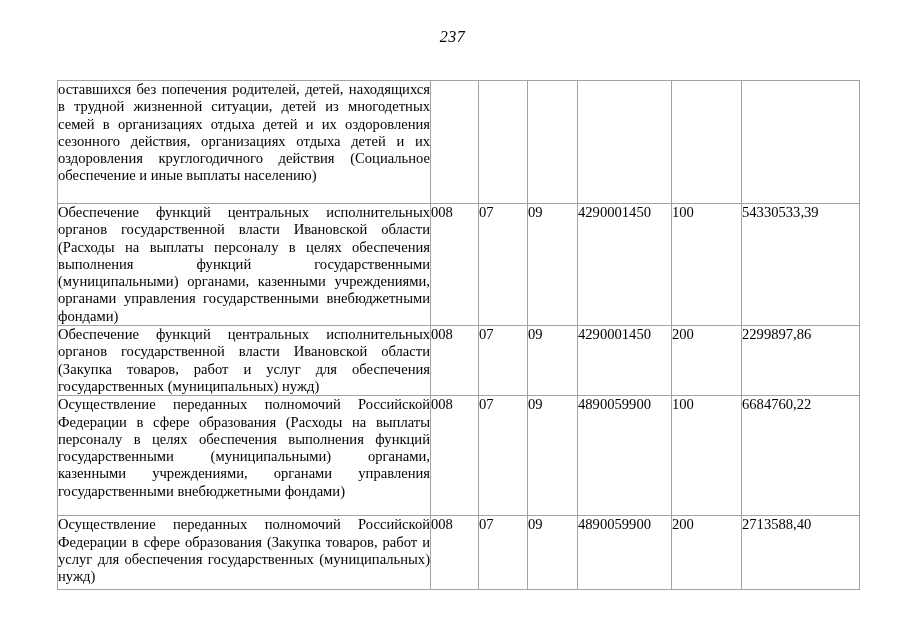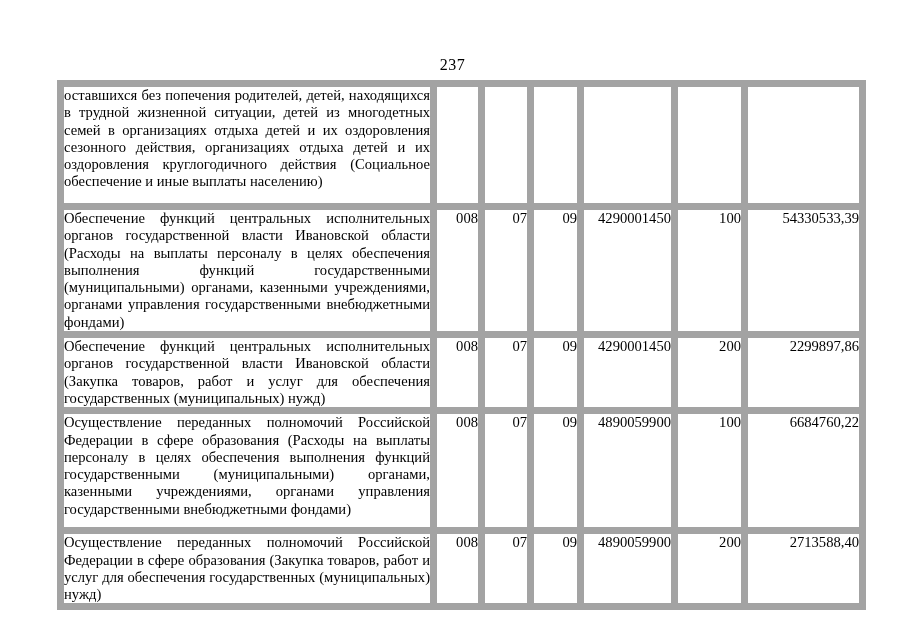--- a/index.html
+++ b/index.html
@@ -10,50 +10,51 @@
   body {
     width: 905px;
     height: 640px;
     position: relative;
     font-family: "Liberation Serif", "DejaVu Serif", serif;
     color: #000000;
     overflow: hidden;
   }
   .page-number {
     position: absolute;
-    top: 56px;
+    top: 28px;
     left: 0;
     width: 905px;
     text-align: center;
     font-size: 16px;
     letter-spacing: 0.5px;
+    font-style: italic;
   }
   table.budget-table {
     position: absolute;
     left: 57px;
     top: 80px;
     width: 802px;
     border-collapse: collapse;
     table-layout: fixed;
     font-size: 14.6px;
   }
   table.budget-table td {
-    border: 7px solid #a3a3a3;
+    border: 1px solid #a3a3a3;
     vertical-align: top;
     padding: 0;
     overflow: hidden;
   }
   td.cell-text {
     text-align: justify;
     text-justify: inter-word;
     padding: 1px 5px 2px 6px;
     line-height: 17.3px;
   }
   td.cell-num {
-    text-align: right;
+    text-align: left;
     padding-top: 2px;
     line-height: 17.3px;
   }
   tr.r1 { height: 123px; }
   tr.r2 { height: 122px; }
   tr.r3 { height: 69px;  }
   tr.r4 { height: 120px; }
   tr.r5 { height: 74px;  }
 </style>
 </head>

